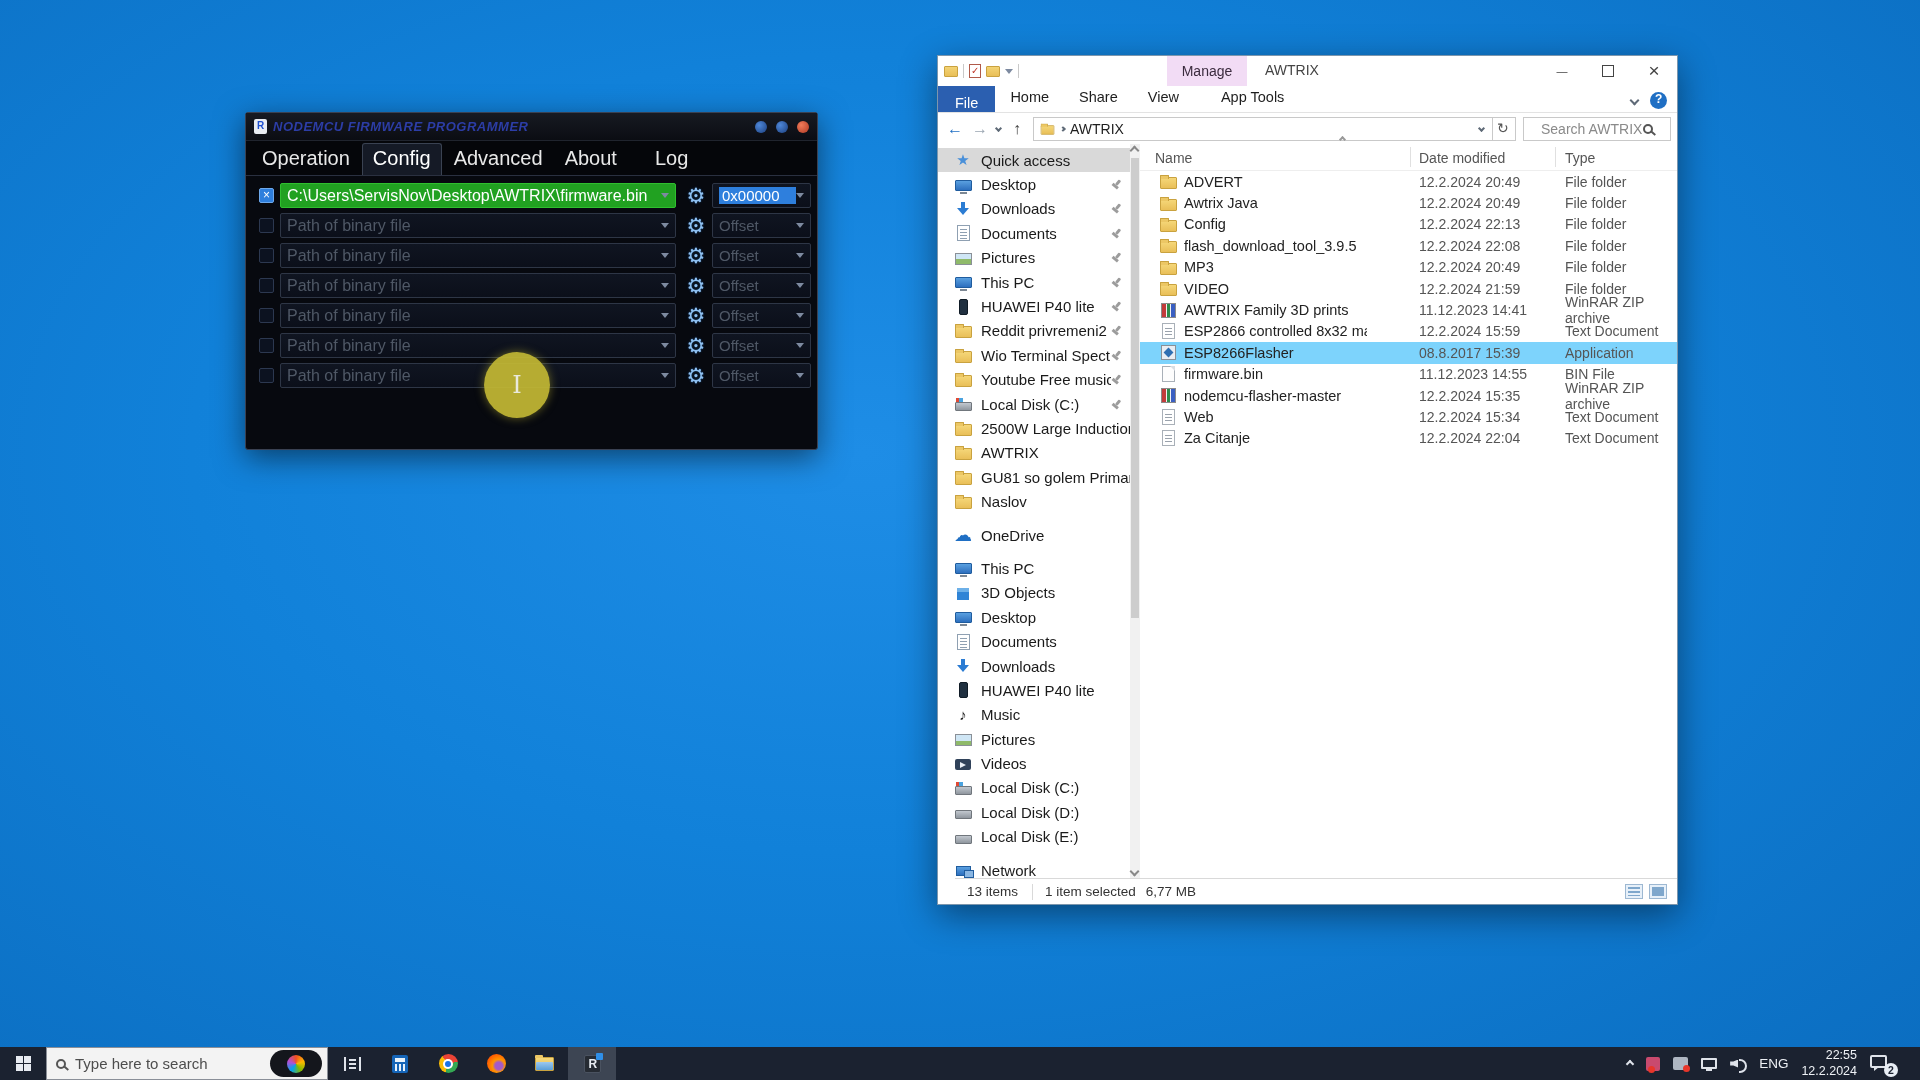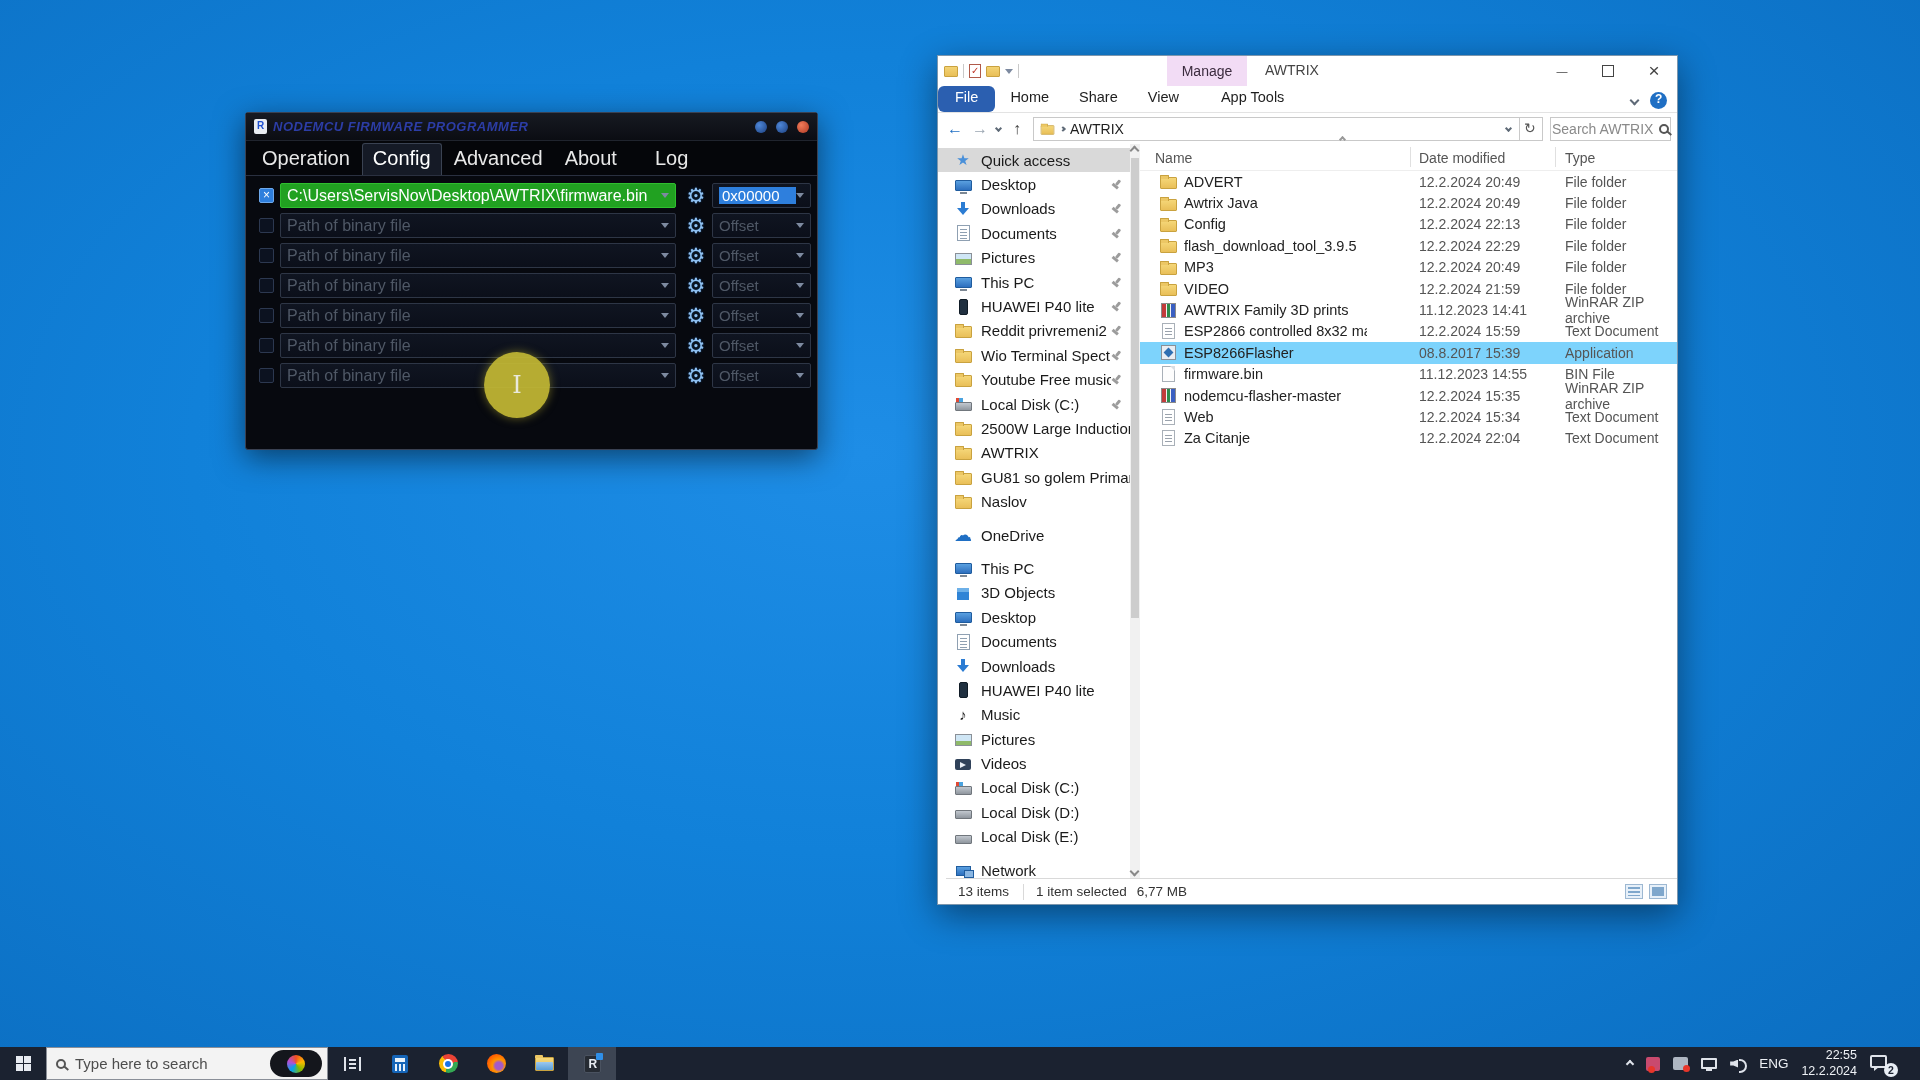--- a/index.html
+++ b/index.html
@@ -74,34 +74,34 @@
   #ex-manage { position:absolute; left:229px; top:0; width:80px; height:30px; background:#f2dcf5;
         display:flex; align-items:center; justify-content:center; font-size:14px; color:#3b2b3e; }
   #ex-title { position:absolute; left:327px; top:6px; font-size:14px; color:#444; }
   #ex-controls { position:absolute; right:0; top:0; display:flex; }
   .ex-ctl { width:46px; height:30px; display:flex; align-items:center; justify-content:center; color:#444; font-size:15px; }
   .ex-ctl.min::before { content:"—"; font-size:11px; }
   .ex-ctl.max::before { content:""; width:10px; height:10px; border:1px solid #444; }
   .ex-ctl.close::before { content:"×"; font-size:19px; }
   #ex-ribbon { position:relative; height:27px; display:flex; align-items:stretch; border-bottom:1px solid #e3e3e3; background:#fff; }
   .rtab { padding:3px 15px 0; font-size:14.5px; color:#1e1e1e; }
-  .rtab.file { background:#2b5fb0; color:#fff; padding:3px 17px 0;border-radius:6px; }
+  .rtab.file { background:#2b5fb0; color:#fff; padding:9px 17px 0; }
   .rtab.apptools { margin-left:12px; }
   #ex-ribbon-right { position:absolute; right:10px; top:6px; display:flex; gap:12px; align-items:center; }
   .ic-help { width:17px; height:17px; border-radius:50%; background:#1f6fc4; }
   .ic-help::before { content:"?"; position:absolute; left:5px; top:0px; color:#fff; font-size:12px; font-weight:bold; }
   #ex-addrrow { height:31px; display:flex; align-items:center; padding:0 6px 0 8px; gap:7px; background:#fff; }
   .nav-arrow { font-size:16px; color:#1f6fc4; width:18px; text-align:center; }
   .nav-arrow.dim { color:#9aa5b1; }
   #ex-addrbox { flex:1; height:24px; border:1px solid #c9c9c9; display:flex; align-items:center; padding:0 5px; gap:5px; }
   #ex-addr-text { font-size:14px; color:#1e1e1e; }
   #ex-addr-right { margin-left:auto; display:flex; align-items:center; gap:8px; }
   .ic-refresh { width:18px; height:22px; border-left:1px solid #c9c9c9; color:#555; }
   .ic-refresh::before { content:"↻"; position:absolute; left:4px; top:2px; font-size:14px; }
-  #ex-search { width:121px; height:24px; border:1px solid #c9c9c9; display:flex; align-items:center; padding:0 1px; }
+  #ex-search { width:148px; height:24px; border:1px solid #c9c9c9; display:flex; align-items:center; padding:0 17px; }
   #ex-search-text { flex:1; font-size:14px; color:#8a8a8a; }
   .ic-magnifier { width:10px; height:10px; border:2px solid #555; border-radius:50%; }
   .ic-magnifier::after { content:""; position:absolute; width:6px; height:2px; background:#555;
         right:-5px; bottom:-2px; transform:rotate(40deg); }
 
   #ex-body { position:absolute; left:0; right:0; top:88px; bottom:26px; display:flex; }
   #ex-sidebar { width:192px; overflow:hidden; padding-top:4px; }
   .sb-item { display:flex; align-items:center; height:24.4px; padding-left:16px; white-space:nowrap; overflow:hidden; }
   .sb-item.d1 { }
   .sb-item.gap { margin-top:9px; }
@@ -125,21 +125,21 @@
   .f-row { position:relative; height:21.4px; display:flex; align-items:center; }
   .f-row.selected { background:#7dd3fc; }
   .f-icon-slot { position:absolute; left:20px; width:17px; height:17px; display:flex; align-items:center; justify-content:center; }
   .f-name { position:absolute; left:44px; right:310px; font-size:14.5px; color:#222; white-space:nowrap; overflow:hidden; }
   .f-date { position:absolute; left:279px; font-size:14px; color:#555; }
   .f-type { position:absolute; left:425px; font-size:14px; color:#555; }
   #ex-hscroll { position:absolute; left:208px; right:7px; bottom:1px; height:14px; background:#f1f1f1;
         display:flex; align-items:center; }
   #ex-hscroll .chev { border-color:#777; width:5px; height:5px; margin:0 3px; }
   #ex-hthumb { height:12px; flex:0 0 420px; background:#cdcdcd; margin-left:2px; }
-  #ex-status { position:absolute; left:8px; right:0; bottom:0; height:26px; border-top:1px solid #d9d9d9;
+  #ex-status { position:absolute; left:17px; right:0; bottom:0; height:26px; border-top:1px solid #d9d9d9;
         display:flex; align-items:center; font-size:13.5px; color:#333; background:#fff; }
   #ex-status-items { padding:0 14px 0 12px; }
   .st-sep { width:1px; height:16px; background:#d9d9d9; }
   #ex-status-sel { padding:0 10px 0 12px; }
   #ex-status-size { padding-right:10px; }
   #ex-views { margin-left:auto; display:flex; gap:6px; padding-right:10px; }
   .view-btn { width:18px; height:15px; border:1px solid #9db8d2; background:#e7f0f9; position:relative; }
   .view-btn.list::before { content:""; position:absolute; inset:2px;
         background:repeating-linear-gradient(#7fa7cc 0 2px, transparent 2px 4px); }
   .view-btn.thumb::before { content:""; position:absolute; inset:2px; background:#7fa7cc; }
@@ -629,21 +629,21 @@
               </span>
               <span class="f-name">Config</span>
               <span class="f-date">12.2.2024 22:13</span>
               <span class="f-type">File folder</span>
             </div>
             <div class="f-row">
               <span class="f-icon-slot">
                 <span class="ic ic-folder"></span>
               </span>
               <span class="f-name">flash_download_tool_3.9.5</span>
-              <span class="f-date">12.2.2024 22:29</span>
+              <span class="f-date">12.2.2024 22:08</span>
               <span class="f-type">File folder</span>
             </div>
             <div class="f-row">
               <span class="f-icon-slot">
                 <span class="ic ic-folder"></span>
               </span>
               <span class="f-name">MP3</span>
               <span class="f-date">12.2.2024 20:49</span>
               <span class="f-type">File folder</span>
             </div>

